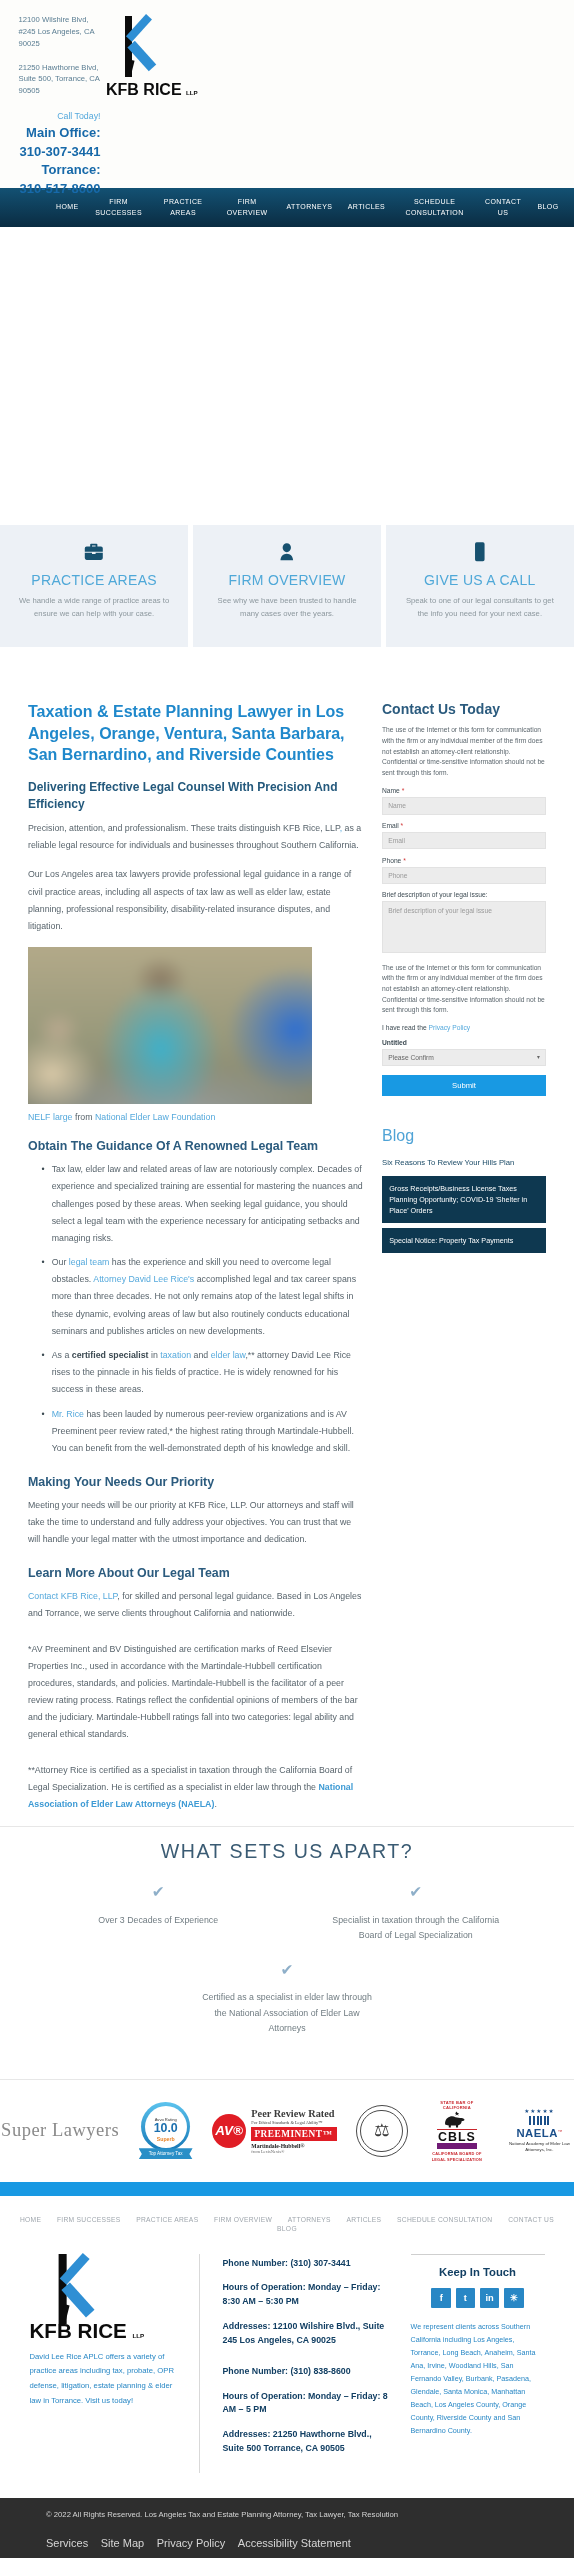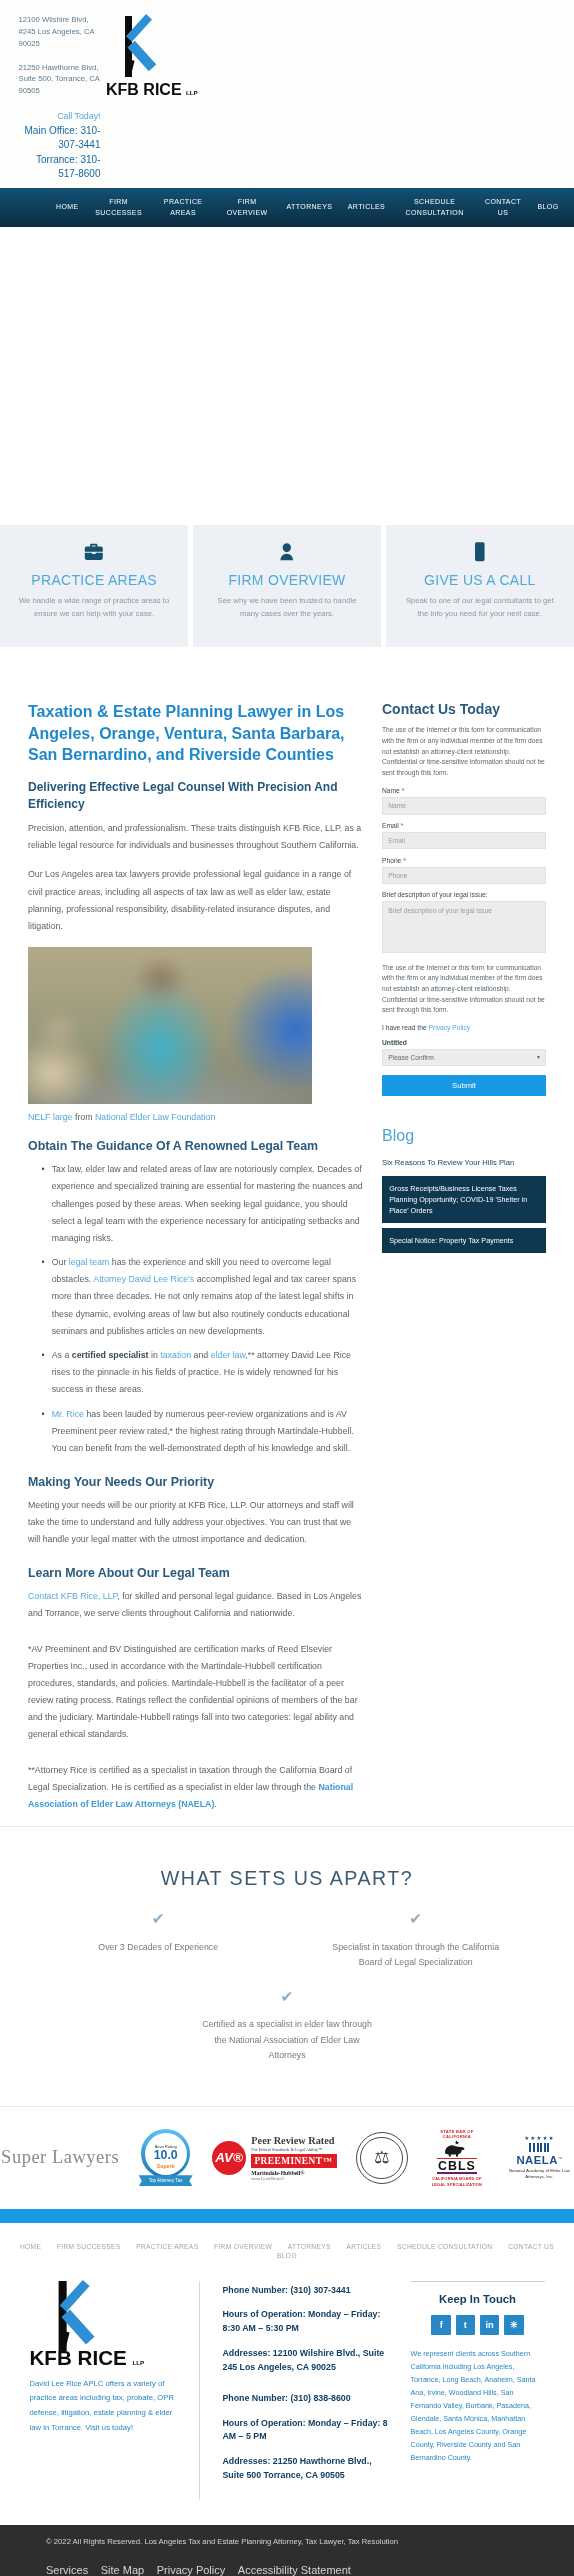--- a/index.html
+++ b/index.html
@@ -8,21 +8,21 @@
   .lnk { color:#55a9dc; cursor:pointer; }
   .lnkb { color:#3d9ad4; font-weight:bold; cursor:pointer; }
   .b { font-weight:bold; color:#3c4a52; }
 
   
   .top-header { position:relative; height:188px; background:#fdfdfb; }
   .hdr-left { position:absolute; left:18.5px; top:14.4px; width:82px; }
   .hdr-address { color:#5a7d92; font-size:7.7px; line-height:1.55; margin-bottom:11.3px; }
   .hdr-call { margin-top:13.4px; text-align:right; }
   .call-today { color:#55a9dc; font-size:8.8px; margin-bottom:3.1px; }
-  .hdr-phone { color:#1769a9; font-size:10px; font-weight:normal; line-height:1.45; }
+  .hdr-phone { color:#1769a9; font-size:13px; font-weight:bold; line-height:1.45; }
   .hdr-logo { position:absolute; left:106px; top:15.5px; width:77px; text-align:center; }
   .logomark { position:relative; width:47px; height:61px; margin:0 auto 4.1px; }
   .logomark .kbar { position:absolute; left:4.1px; top:0; width:6.7px; height:61px; background:#0c0c0c; }
   .logomark .kup { position:absolute; left:8.2px; top:19.6px; width:30px; height:8.2px; background:#2f8fd4; transform:rotate(-48deg); transform-origin:left center; }
   .logomark .kdn { position:absolute; left:10.3px; top:23px; width:32px; height:10.3px; background:#2f8fd4; transform:rotate(48deg); transform-origin:left center; }
   .logomark .kfoot { position:absolute; left:7.2px; top:44px; width:5.2px; height:13.4px; background:#0c0c0c; transform:rotate(14deg); }
   .logo-text { color:#0c0c0c; font-weight:bold; font-size:16px; letter-spacing:0px; white-space:nowrap; }
   .logo-llp { font-size:6.2px; font-weight:bold; color:#0c0c0c; vertical-align:baseline; }
 
   
@@ -76,21 +76,21 @@
   .sb-untitled { font-size:6.7px; font-weight:bold; color:#3c4a52; margin-bottom:3.1px; }
   .sb-select { width:100%; height:17.5px; background:#ececec; border:0.5px solid #e2e2e2; font-size:6.7px; color:#666; display:flex; align-items:center; justify-content:space-between; padding:0 5.2px; cursor:pointer; margin-bottom:9.3px; }
   .sb-select .caret { color:#666; font-size:5.7px; }
   .sb-submit { display:block; width:100%; height:20.6px; background:#1899e3; color:#ffffff; border:none; font-size:7.7px; font-family:"Liberation Sans", sans-serif; cursor:pointer; }
   .blog-box { margin-top:31px; }
   .blog-title { color:#4fa3d6; font-size:16px; font-weight:400; margin-bottom:9.3px; }
   .blog-item-light { display:block; color:#1a4a66; font-size:7.7px; line-height:1.5; padding:3.1px 0 7.2px; cursor:pointer; }
   .blog-item-dark { display:block; background:#0e3850; color:#ffffff; font-size:7.2px; line-height:1.55; padding:6.7px 7.2px; margin-bottom:5.2px; cursor:pointer; }
 
   
-  .apart { border-top:0.5px solid #e7e7e7; border-bottom:0.5px solid #e7e7e7; padding:40px 0 25px; }
+  .apart { border-top:0.5px solid #e7e7e7; border-bottom:0.5px solid #e7e7e7; padding:13px 0 25px; }
   .apart-h { text-align:center; color:#3a5b73; font-size:19.6px; font-weight:300; letter-spacing:1.5px; margin-bottom:20.6px; }
   .apart-row { width:515px; margin:0 auto; display:flex; }
   .apart-cell { flex:1; text-align:center; padding:0 20.6px; margin-bottom:17.5px; }
   .apart-cell .chk { color:#8eafc9; font-size:15.5px; display:block; margin-bottom:11.3px; }
   .apart-cell .apart-text { color:#707c82; font-size:8.8px; line-height:1.75; max-width:170px; margin:0 auto; }
   .apart-row.single { justify-content:center; }
   .apart-row.single .apart-cell { flex:0 0 227px; }
 
   
   .badges { height:102px; display:flex; align-items:center; justify-content:center; gap:18.5px; background:#ffffff; }
@@ -109,21 +109,21 @@
   .av-standards { color:#3c3c3c; font-size:4.4px; margin:1px 0 2.1px; }
   .av-band { background:#e01d25; color:#ffffff; font-size:9.3px; font-weight:bold; padding:1.5px 5.2px 2.1px 3.1px; letter-spacing:0.5px; }
   .av-mh { font-size:5.7px; font-weight:bold; color:#222; margin-top:2.1px; }
   .av-ln { font-size:4.4px; color:#666; }
   .seal { width:52px; height:52px; border-radius:50%; border:1.5px solid #4a4a4a; display:flex; align-items:center; justify-content:center; position:relative; }
   .seal::before { content:""; position:absolute; inset:3.6px; border:0.5px solid #4a4a4a; border-radius:50%; }
   .seal .scales { font-size:17.5px; color:#3a3a3a; }
   .cbls { width:61px; text-align:center; }
   .cbls .arc { color:#c9252c; font-size:4.1px; font-weight:bold; letter-spacing:0.3px; }
   .cbls svg { width:33px; height:17.5px; margin:1px auto; display:block; fill:#1a1a1a; }
-  .cbls .abbr { font-size:12.4px; font-weight:bold; color:#111; letter-spacing:1px; line-height:1; border-top:1px solid #c9252c; border-bottom:2px solid #701a75; display:inline-block; padding:0.5px 1px; }
+  .cbls .abbr { font-size:12.4px; font-weight:bold; color:#111; letter-spacing:1px; line-height:1; border-top:1px solid #c9252c; border-bottom:6px solid #701a75; display:inline-block; padding:0.5px 1px; }
   .cbls .line { color:#c9252c; font-size:3.9px; font-weight:bold; letter-spacing:0.2px; margin-top:1.5px; }
   .naela { width:67px; text-align:center; }
   .naela .stars { color:#1b4f8a; font-size:5.7px; letter-spacing:1px; }
   .naela .cols { display:flex; justify-content:center; gap:1.5px; margin:1.5px 0 2.1px; }
   .naela .cols i { display:block; width:2.1px; height:9.3px; background:#1b4f8a; }
   .naela .abbr { color:#1b4f8a; font-size:11.3px; font-weight:bold; letter-spacing:0.5px; }
   .naela .tm { color:#c9252c; font-size:4.6px; vertical-align:super; }
   .naela .sub { color:#333; font-size:4.4px; margin-top:2.1px; line-height:1.4; }
 
   

